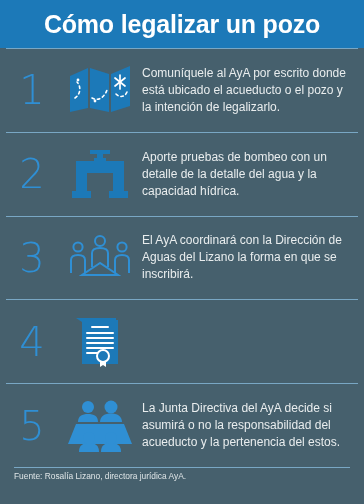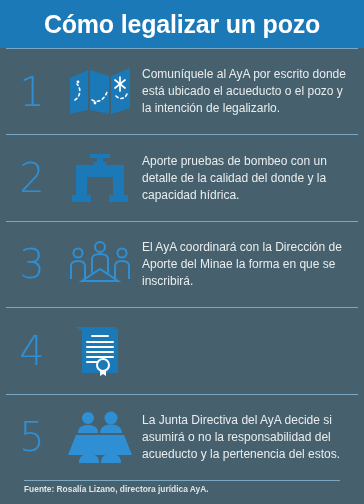--- a/index.html
+++ b/index.html
@@ -98,23 +98,22 @@
     color: #e9edee;
     font-size: 12px;
     line-height: 1.42;
     padding-right: 4px;
   }
 
   
   .footer {
     flex: 0 0 auto;
     border-top: 1.5px solid #79a7c4;
-    margin: 0 24px;
-    padding: 3px 0 10px 0;
-    font-weight: bold;
+    margin: 0 14px;
+    padding: 3px 0 23px 0;
   }
   .footer-text {
     color: #dfe5e7;
     font-size: 8.4px;
     line-height: 1.2;
   }
 </style>
 </head>
 <body>
 
@@ -162,41 +161,41 @@
             <rect x="27" y="4" width="6" height="8" fill="#1c79b8"></rect>
             <rect x="6" y="12" width="48" height="12" fill="#1c79b8"></rect>
             <rect x="6" y="24" width="11" height="18" fill="#1c79b8"></rect>
             <rect x="43" y="24" width="11" height="18" fill="#1c79b8"></rect>
             <rect x="2" y="42" width="19" height="7" fill="#1c79b8"></rect>
             <rect x="39" y="42" width="19" height="7" fill="#1c79b8"></rect>
             <rect x="24" y="9" width="12" height="5" fill="#1c79b8"></rect>
           </svg>
         </span>
       </div>
-      <div class="step-text">Aporte pruebas de bombeo con un detalle de la calidad del donde y la capacidad hídrica.</div>
+      <div class="step-text">Aporte pruebas de bombeo con un detalle de la detalle del agua y la capacidad hídrica.</div>
     </div>
 
     <div class="step">
       <div class="step-number">3</div>
       <div class="step-icon">
         <span>
           <svg width="64" height="50" viewBox="0 0 64 50" aria-hidden="true">
             <g fill="none" stroke="#2f8fd4" stroke-width="2">
               <circle cx="32" cy="8" r="5"></circle>
               <path d="M24,34 L24,20 C24,16 27,15 32,15 C37,15 40,16 40,20 L40,34"></path>
               <circle cx="10" cy="14" r="4.6"></circle>
               <path d="M3,40 L3,27 C3,23 6,22 10,22 C14,22 17,23 17,27 L17,40"></path>
               <circle cx="54" cy="14" r="4.6"></circle>
               <path d="M47,40 L47,27 C47,23 50,22 54,22 C58,22 61,23 61,27 L61,40"></path>
               <path d="M32,30 L14,42 L50,42 Z"></path>
             </g>
           </svg>
         </span>
       </div>
-      <div class="step-text">El AyA coordinará con la Dirección de Aporte del Minae la forma en que se inscribirá.</div>
+      <div class="step-text">El AyA coordinará con la Dirección de Aguas del Lizano la forma en que se inscribirá.</div>
     </div>
 
     <div class="step">
       <div class="step-number">4</div>
       <div class="step-icon">
         <span>
           <svg width="56" height="52" viewBox="0 0 56 52" aria-hidden="true">
             <path d="M4,2 L44,2 L44,46 L10,46 L10,6 Z" fill="#1c79b8"></path>
             <rect x="10" y="4" width="36" height="44" fill="#1c79b8"></rect>
             <g stroke="#ffffff" stroke-width="2" stroke-linecap="round">

